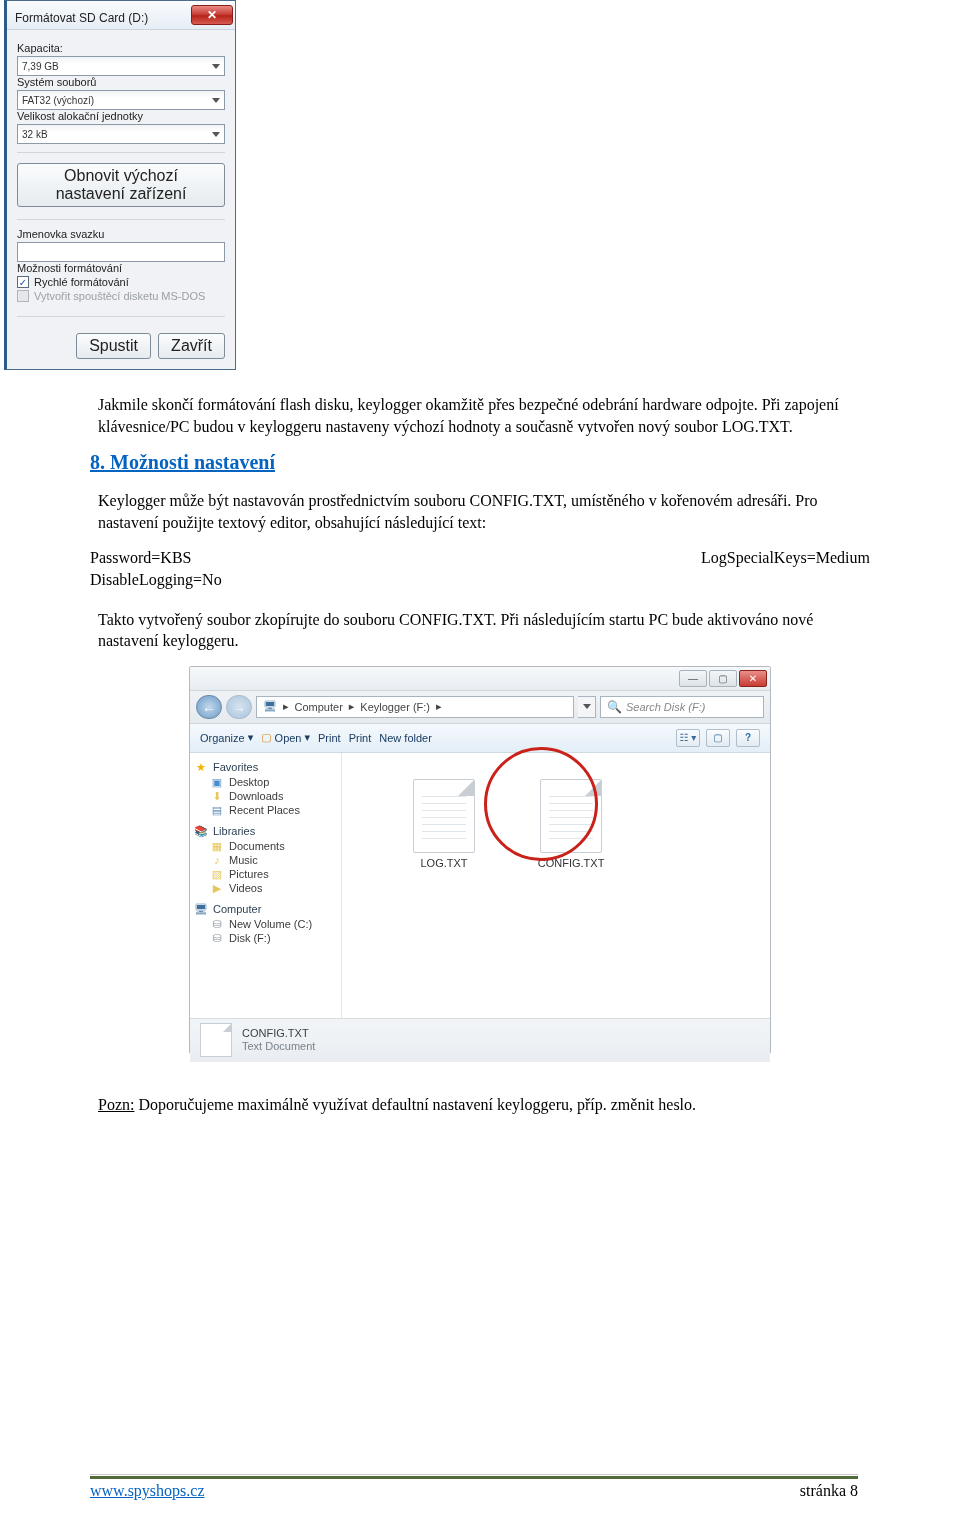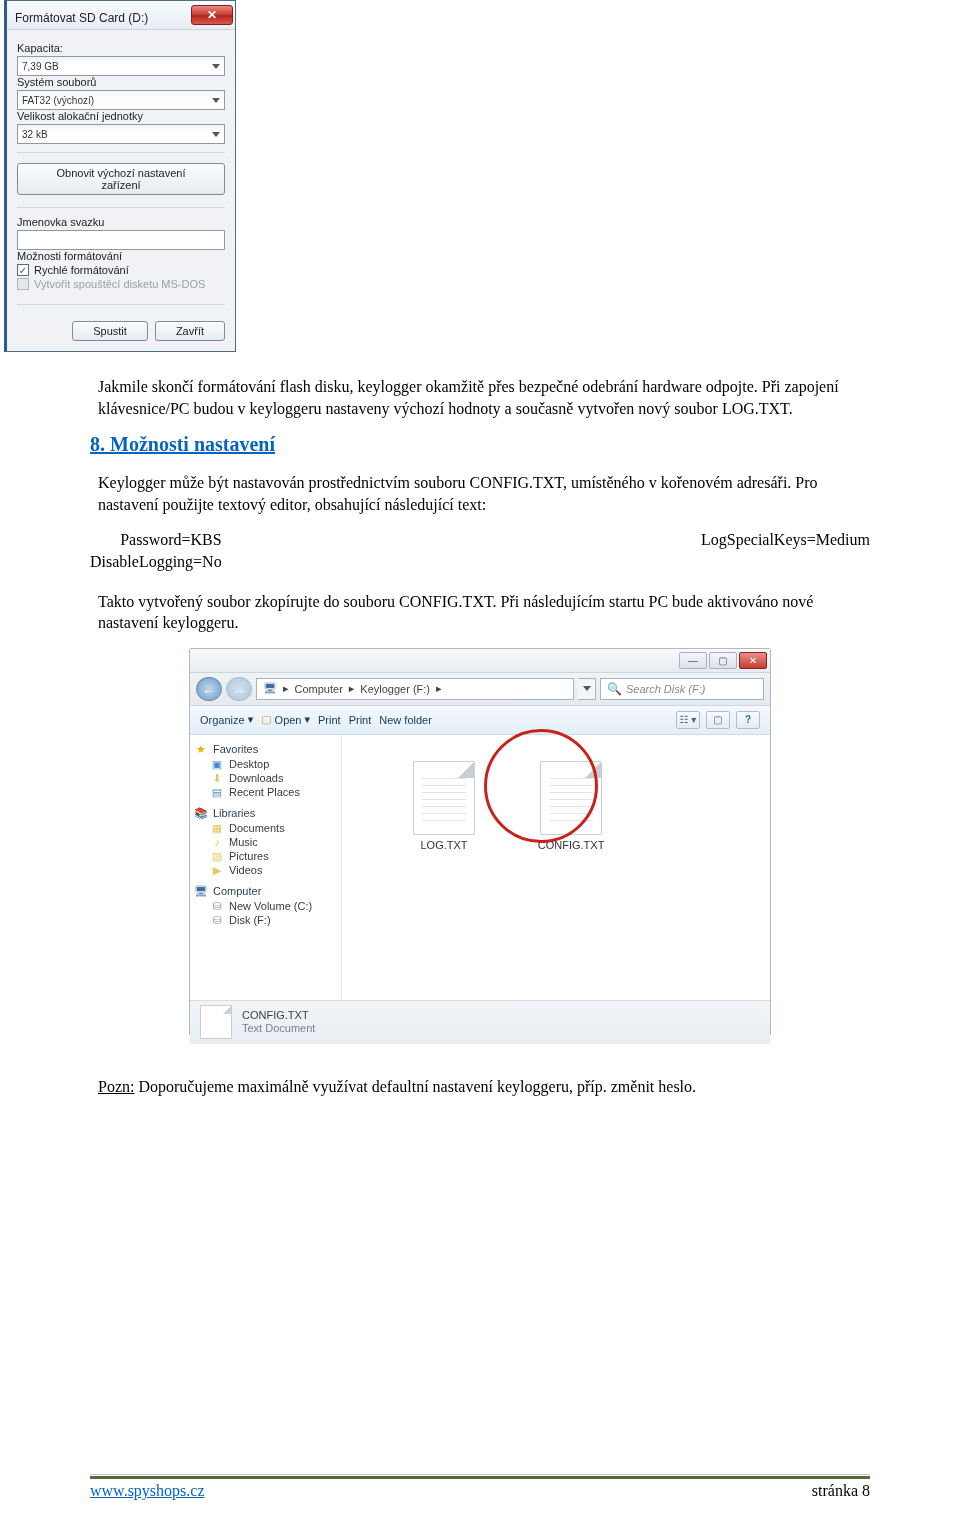--- a/index.html
+++ b/index.html
@@ -58,25 +58,25 @@
     padding: 0 4px;
     display: flex;
     align-items: center;
     justify-content: space-between;
     color:#333;
   }
   .dl-field.input { background:#fff; }
   .triangle { width:0;height:0;border-left:4px solid transparent;border-right:4px solid transparent;border-top:5px solid #555; }
   .dl-button {
     display:inline-block;
-    padding: 3px 20px;
+    padding: 3px 12px;
     border:1px solid #7e8b99;
     border-radius:3px;
     background:linear-gradient(#fbfcfd,#e6ebef);
-    font-size:11px;
+    font-size:16px;
     text-align:center;
     cursor:pointer;
   }
   .dl-restore { margin-top:10px; }
   .dl-check-row { display:flex; align-items:center; gap:5px; margin:2px 0; font-size:11px;}
   .dl-check { width:12px;height:12px;border:1px solid #5a6b7c;background:#fff;display:flex;align-items:center;justify-content:center;font-size:10px;color:#1954b3;}
   .dl-check.disabled { background:#e5e7e9;border-color:#b0b6bc;color:#b0b6bc;}
   .dl-btnrow { text-align:right; margin-top:16px;}
   .dl-btnrow .dl-button{ min-width:64px; margin-left:4px;}
   .dl-subhead { margin-top:0; }
@@ -85,21 +85,21 @@
 
   .para { margin: 8px 0 14px 8px; line-height:1.35; }
   .section-heading {
     font-size: 20px;
     font-weight: bold;
     color: #0563c1;
     text-decoration: underline;
     margin: 8px 0 16px 0;
   }
   .cfg-block { display:flex; justify-content:space-between; margin:14px 0 18px 0; }
-  .cfg-col { line-height:1.35;text-align:right; }
+  .cfg-col { line-height:1.35; }
 
   .explorer {
     width: 582px;
     height: 388px;
     margin: 10px auto 40px auto;
     border:1px solid #b4b9bf;
     background:#fff;
     font-family:"Segoe UI",Tahoma,sans-serif;
     font-size:11px;
     color:#444;
@@ -170,21 +170,21 @@
   }
   .status-icon{width:32px;height:34px;background:#fff;border:1px solid #c8ced4;position:relative;}
   .status-icon::before{content:"";position:absolute;top:0;right:0;width:8px;height:8px;background:linear-gradient(135deg,#fff 48%,#c8ced4 52%);}
   .status-text{line-height:1.25;font-size:11px;color:#3a3f45;}
   .status-text .muted{color:#7a828a;}
 
   .footnote { margin-top: 10px; }
   .footnote u { text-decoration: underline; }
   .footer {
     position:absolute;
-    bottom:24px;left:90px;right:90px;
+    bottom:24px;left:90px;right:102px;
     display:flex;justify-content:space-between;
     border-top:3px solid #4f6c3a;
     padding-top:3px;
     font-size:16px;
   }
   .footer-top-line{
     position:absolute;top:-5px;left:0;right:0;height:1px;background:#c7c9cb;
   }
   .footer a{color:#0563c1;text-decoration:underline;}
 </style>

